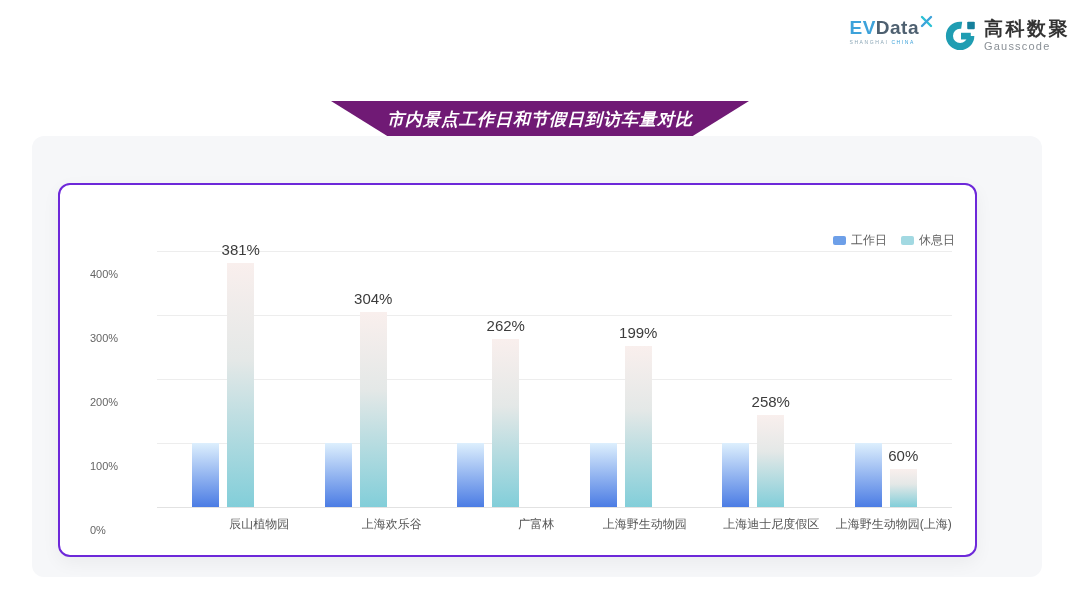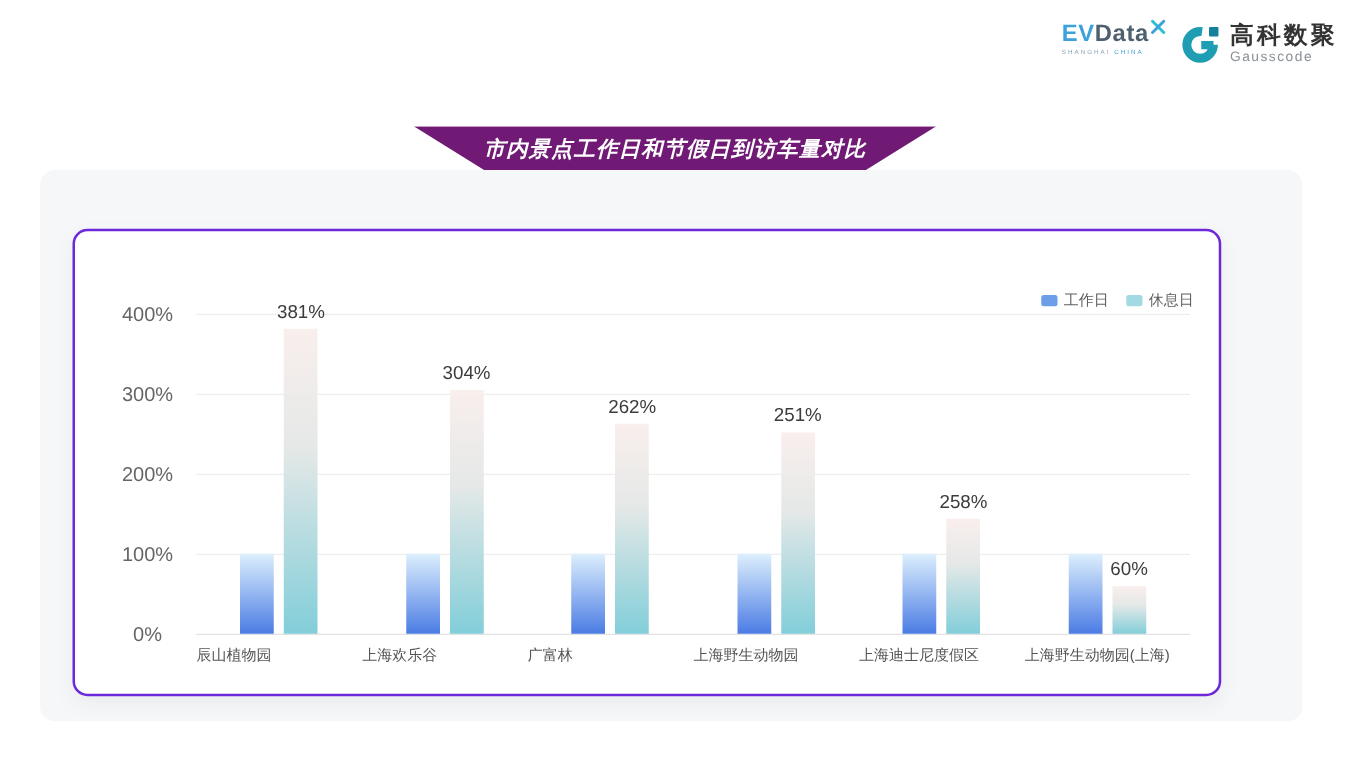--- a/index.html
+++ b/index.html
@@ -37,26 +37,26 @@
 
   
   .legend { position:absolute; top:47px; right:20px; display:flex; gap:14px; align-items:center; }
   .legend-item { display:flex; align-items:center; gap:5px; cursor:pointer; }
   .legend-marker { width:13px; height:9px; border-radius:2px; }
   .legend-label { font-size:12px; color:#5f5f5f; }
 
   .plot { position:absolute; left:97px; top:66px; width:795px; height:256px; }
   .gridline { position:absolute; left:0; width:100%; height:1px; background:#ededed; }
   .gridline.base { background:#e2e2e2; }
-  .ytick { position:absolute; left:30px; width:56px; text-align:center;
-           font-size:16px; color:#666666; }
+  .ytick { position:absolute; left:30px; width:56px; text-align:left;
+           font-size:11px; color:#666666;margin-top:24px; }
   .bar { position:absolute; bottom:0; width:27px; }
   .bar-value { position:absolute; width:90px; text-align:center;
                font-size:15px; color:#3c3c3c; }
-  .xlabel { position:absolute; width:132px; text-align:left;
+  .xlabel { position:absolute; width:132px; text-align:right;
             font-size:12px; color:#555555; }
 </style>
 </head>
 <body>
 
 <div class="page">
 
   <div class="logos">
     <div class="evdata">
       <div class="evdata-main">
@@ -114,21 +114,21 @@
           <div class="bar" style="left: 167.75px; height: 64px; background: linear-gradient(rgb(221, 239, 253) 0%, rgb(75, 124, 228) 100%);"></div>
           <div class="bar" style="left: 202.75px; height: 194.56px; background: linear-gradient(rgb(249, 239, 237) 0%, rgb(228, 232, 231) 40%, rgb(130, 206, 217) 100%);"></div>
           <div class="bar-value" style="left: 171.25px; bottom: 199.56px;">304%</div>
           <div class="xlabel" style="left: 132.75px; top: 265px;">上海欢乐谷</div>
           <div class="bar" style="left: 300.25px; height: 64px; background: linear-gradient(rgb(221, 239, 253) 0%, rgb(75, 124, 228) 100%);"></div>
           <div class="bar" style="left: 335.25px; height: 167.68px; background: linear-gradient(rgb(249, 239, 237) 0%, rgb(228, 232, 231) 40%, rgb(130, 206, 217) 100%);"></div>
           <div class="bar-value" style="left: 303.75px; bottom: 172.68px;">262%</div>
           <div class="xlabel" style="left: 265.25px; top: 265px;">广富林</div>
           <div class="bar" style="left: 432.75px; height: 64px; background: linear-gradient(rgb(221, 239, 253) 0%, rgb(75, 124, 228) 100%);"></div>
           <div class="bar" style="left: 467.75px; height: 160.64px; background: linear-gradient(rgb(249, 239, 237) 0%, rgb(228, 232, 231) 40%, rgb(130, 206, 217) 100%);"></div>
-          <div class="bar-value" style="left: 436.25px; bottom: 165.64px;">251%</div>
+          <div class="bar-value" style="left: 436.25px; bottom: 165.64px;">199%</div>
           <div class="xlabel" style="left: 397.75px; top: 265px;">上海野生动物园</div>
           <div class="bar" style="left: 565.25px; height: 64px; background: linear-gradient(rgb(221, 239, 253) 0%, rgb(75, 124, 228) 100%);"></div>
           <div class="bar" style="left: 600.25px; height: 92.16px; background: linear-gradient(rgb(249, 239, 237) 0%, rgb(228, 232, 231) 40%, rgb(130, 206, 217) 100%);"></div>
           <div class="bar-value" style="left: 568.75px; bottom: 97.16px;">258%</div>
           <div class="xlabel" style="left: 530.25px; top: 265px;">上海迪士尼度假区</div>
           <div class="bar" style="left: 697.75px; height: 64px; background: linear-gradient(rgb(221, 239, 253) 0%, rgb(75, 124, 228) 100%);"></div>
           <div class="bar" style="left: 732.75px; height: 38.4px; background: linear-gradient(rgb(249, 239, 237) 0%, rgb(228, 232, 231) 40%, rgb(130, 206, 217) 100%);"></div>
           <div class="bar-value" style="left: 701.25px; bottom: 43.4px;">60%</div>
           <div class="xlabel" style="left: 662.75px; top: 265px;">上海野生动物园(上海)</div>
         </div>

